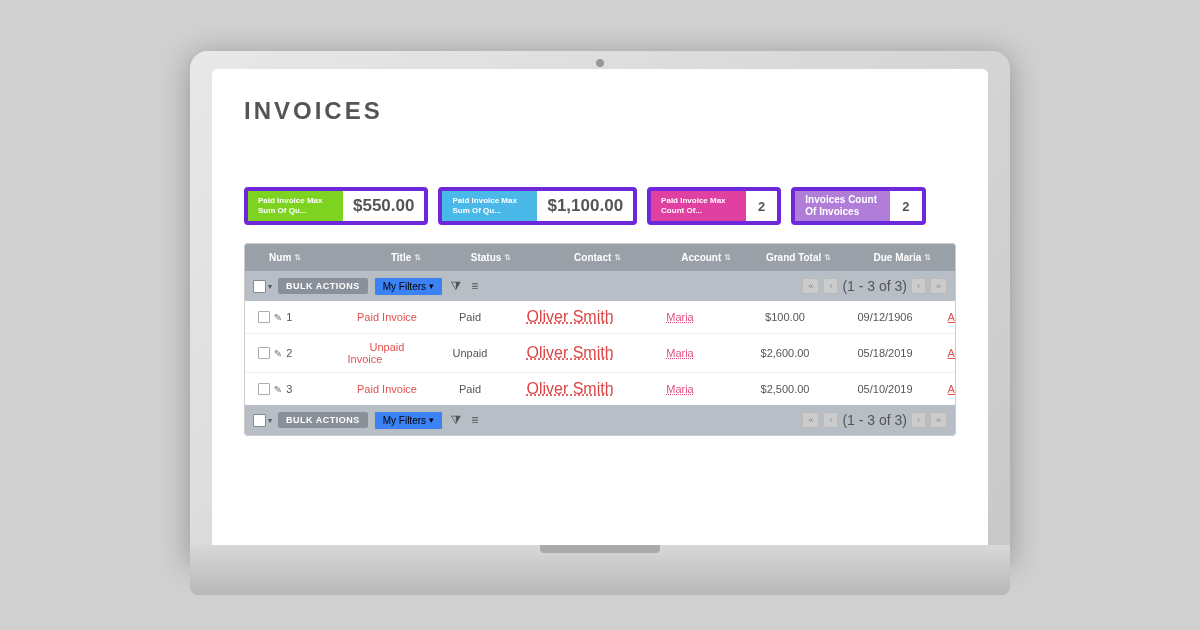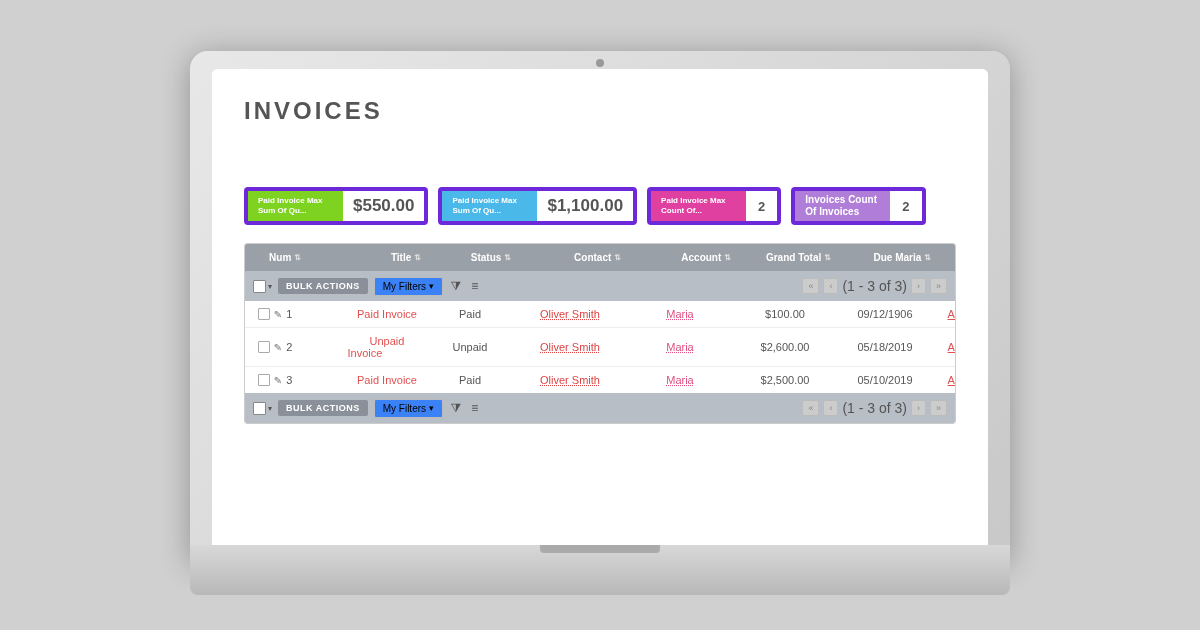--- a/index.html
+++ b/index.html
@@ -278,21 +278,21 @@
     .link-text {
       color: #e05050;
       text-decoration: none;
       cursor: pointer;
       margin-left: 44px;
     }
     .contact-link {
       color: #d44;
       text-decoration: underline dotted;
       cursor: pointer;
-      font-size: 11px;
+      font-size: 16px;
     }
     .account-link {
       color: #e05080;
       text-decoration: underline dotted;
       cursor: pointer;
       font-size: 11px;
       text-align: center;
     }
     .admin-link {
       color: #e05050;

